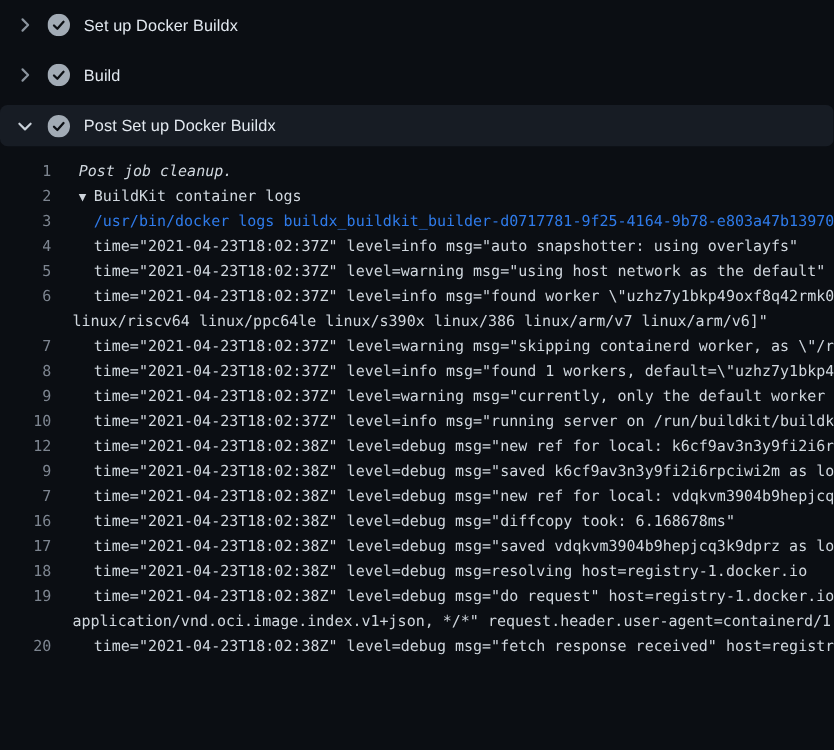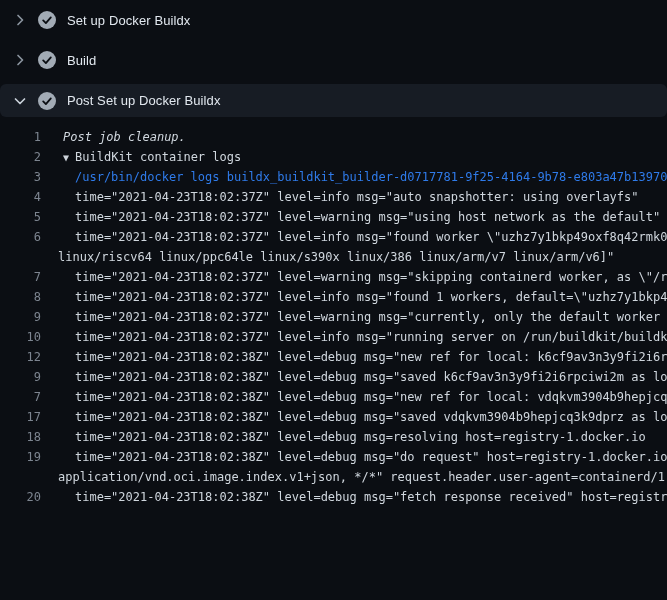--- a/index.html
+++ b/index.html
@@ -158,20 +158,24 @@
   </div>
     <div class="logrow">
     <span class="ln">9</span>
     <span class="lt k-group">time="2021-04-23T18:02:38Z" level=debug msg="saved k6cf9av3n3y9fi2i6rpciwi2m as local.metadata"</span>
   </div>
     <div class="logrow">
     <span class="ln">7</span>
     <span class="lt k-group">time="2021-04-23T18:02:38Z" level=debug msg="new ref for local: vdqkvm3904b9hepjcq3k9dprz"</span>
   </div>
     <div class="logrow">
+    <span class="ln">16</span>
+    <span class="lt k-group">time="2021-04-23T18:02:38Z" level=debug msg="diffcopy took: 6.168678ms"</span>
+  </div>
+    <div class="logrow">
     <span class="ln">17</span>
     <span class="lt k-group">time="2021-04-23T18:02:38Z" level=debug msg="saved vdqkvm3904b9hepjcq3k9dprz as local.metadata"</span>
   </div>
     <div class="logrow">
     <span class="ln">18</span>
     <span class="lt k-group">time="2021-04-23T18:02:38Z" level=debug msg=resolving host=registry-1.docker.io</span>
   </div>
     <div class="logrow">
     <span class="ln">19</span>
     <span class="lt k-group">time="2021-04-23T18:02:38Z" level=debug msg="do request" host=registry-1.docker.io request.header.accept="application/vnd.docker.distribution.manifest.v2+json"</span>

